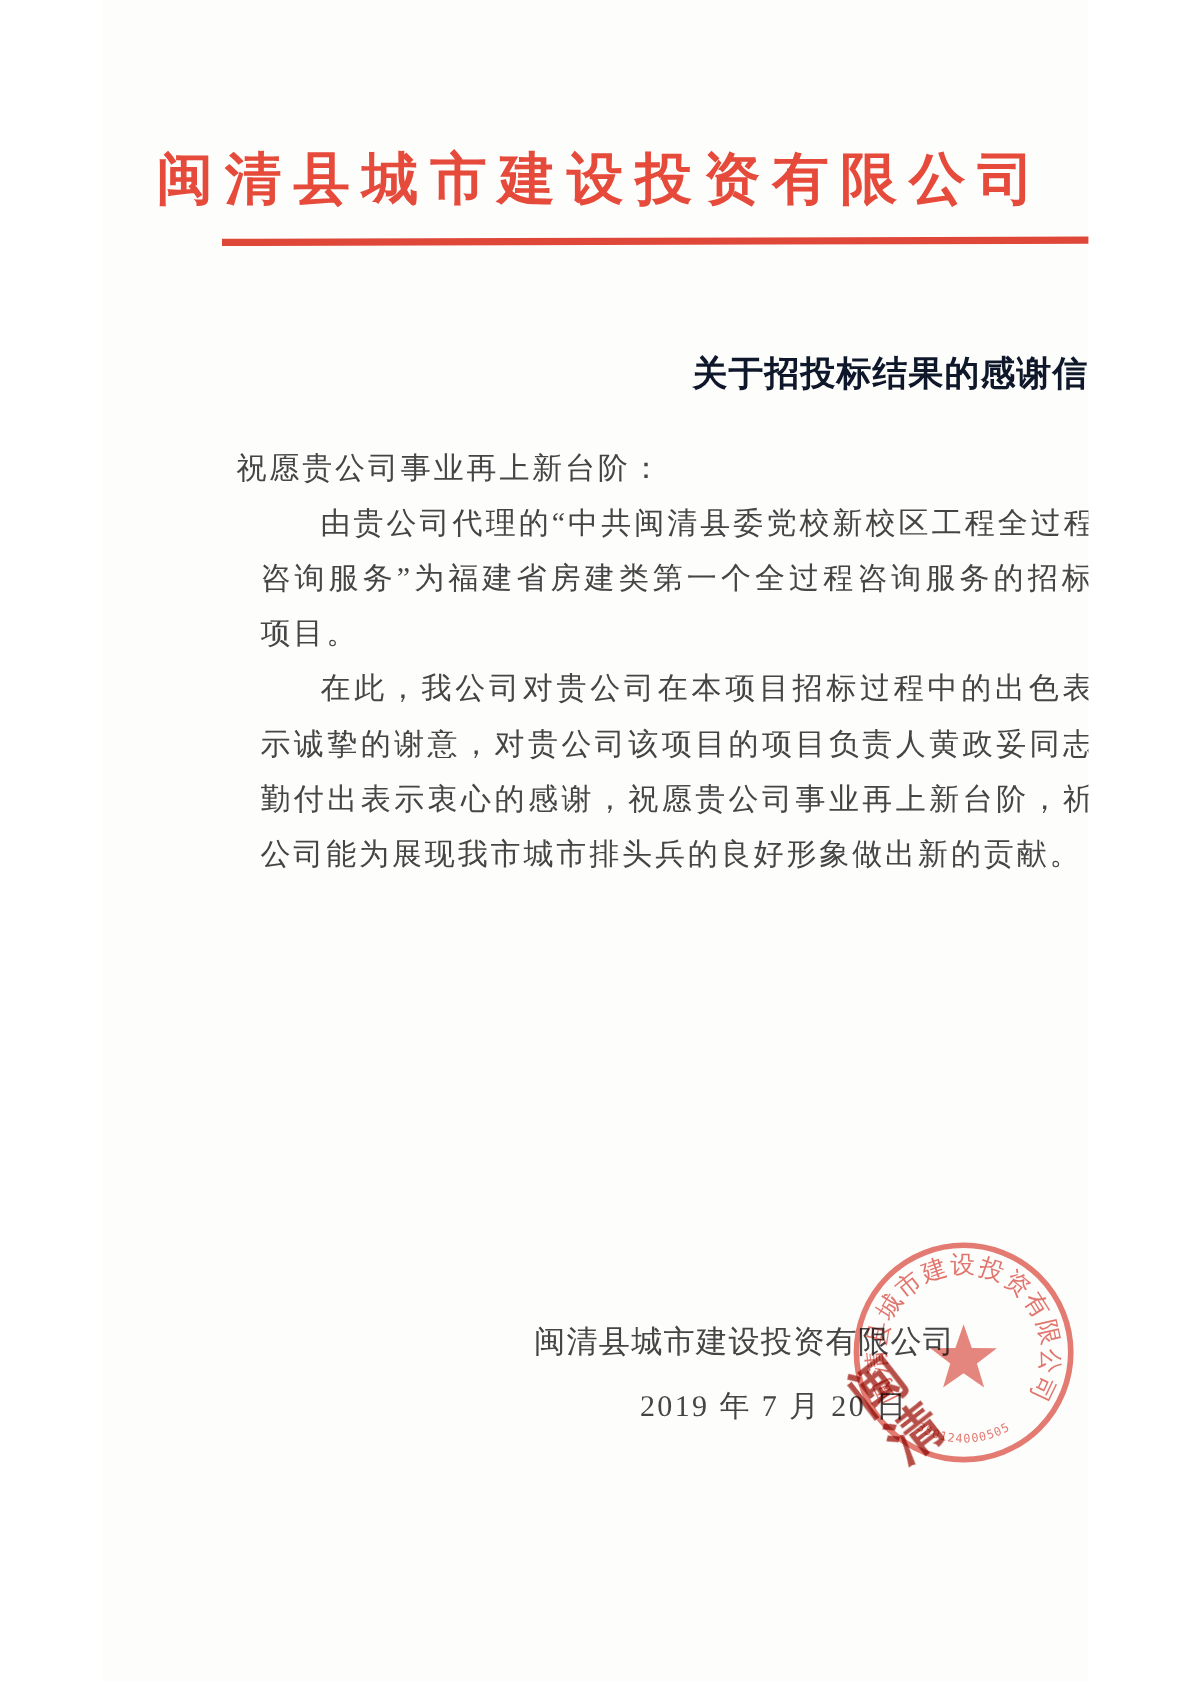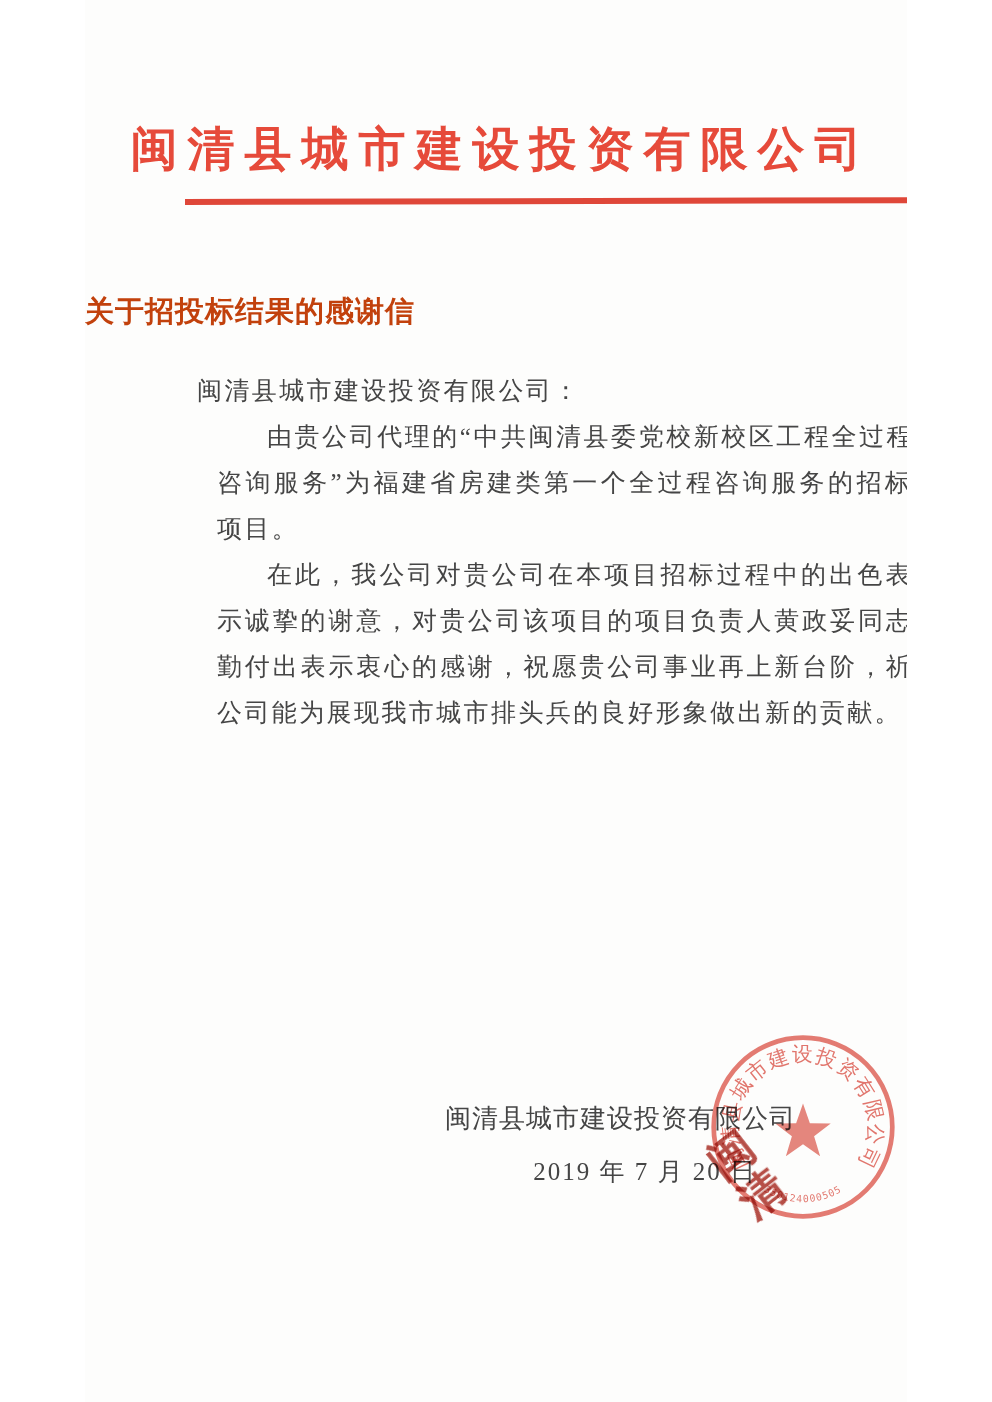--- a/index.html
+++ b/index.html
@@ -39,25 +39,25 @@
     background: #df4739;
     transform: rotate(-0.15deg);
   }
 
   
   .doc-title {
     position: absolute;
     top: 292px;
     left: 0;
     width: 100%;
-    text-align: left;
+    text-align: right;
     font-size: 29px;
     font-weight: bold;
     letter-spacing: 1px;
-    color: #c2410c;
+    color: #0f172a;
     font-family: "Liberation Sans", "DejaVu Sans", sans-serif;
   }
 
   
   .letter-body {
     position: absolute;
     top: 368px;
     left: 112px;
     width: 772px;
     font-size: 25px;
@@ -140,21 +140,21 @@
 <body>
 
 <div class="page" data-name="scanned-letter-page">
 
   <div class="letterhead" data-name="letterhead-company-title">闽清县城市建设投资有限公司</div>
   <div class="letterhead-rule" data-name="letterhead-divider-rule"></div>
 
   <div class="doc-title" data-name="document-title">关于招投标结果的感谢信</div>
 
   <div class="letter-body" data-name="letter-body">
-    <p data-name="salutation">闽清县城市建设投资有限公司：</p>
+    <p data-name="salutation">祝愿贵公司事业再上新台阶：</p>
     <p data-name="paragraph">由贵公司代理的“中共闽清县委党校新校区工程全过程工程咨询服务”为福建省房建类第一个全过程咨询服务的招标代理项目。</p>
     <p data-name="paragraph">在此，我公司对贵公司在本项目招标过程中的出色表现表示诚挚的谢意，对贵公司该项目的项目负责人黄政妥同志的辛勤付出表示衷心的感谢，祝愿贵公司事业再上新台阶，祈望贵公司能为展现我市城市排头兵的良好形象做出新的贡献。</p>
   </div>
 
   <div class="signature" data-name="signature-block">
     <div class="company" data-name="signature-company">闽清县城市建设投资有限公司</div>
     <div class="date" data-name="signature-date">2019 年 7 月 20 日</div>
   </div>
 
   <div class="stamp" data-name="company-seal-stamp">

